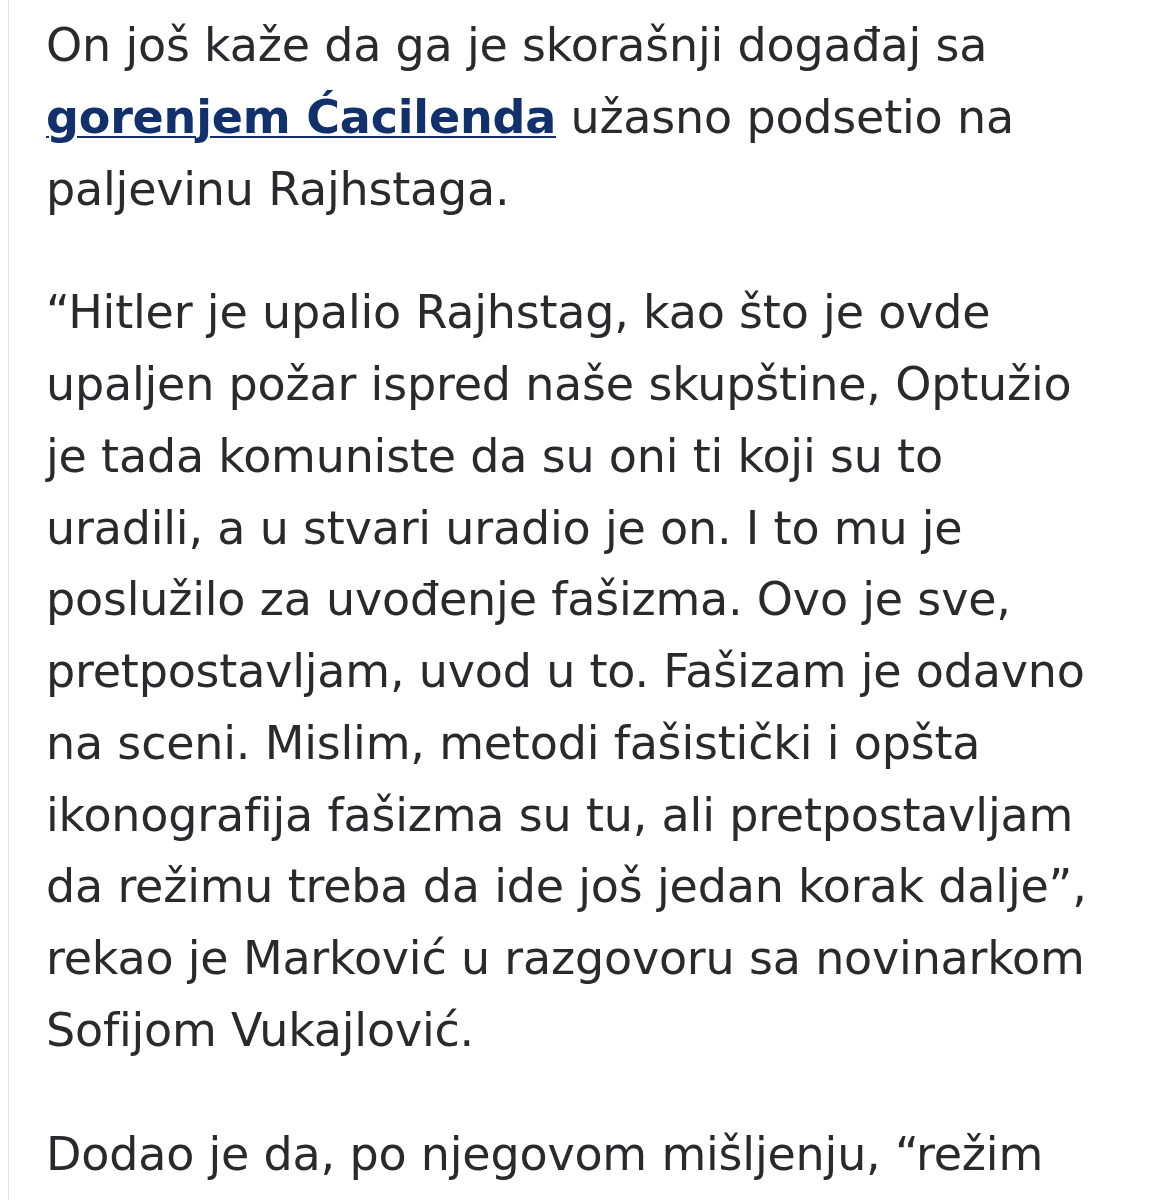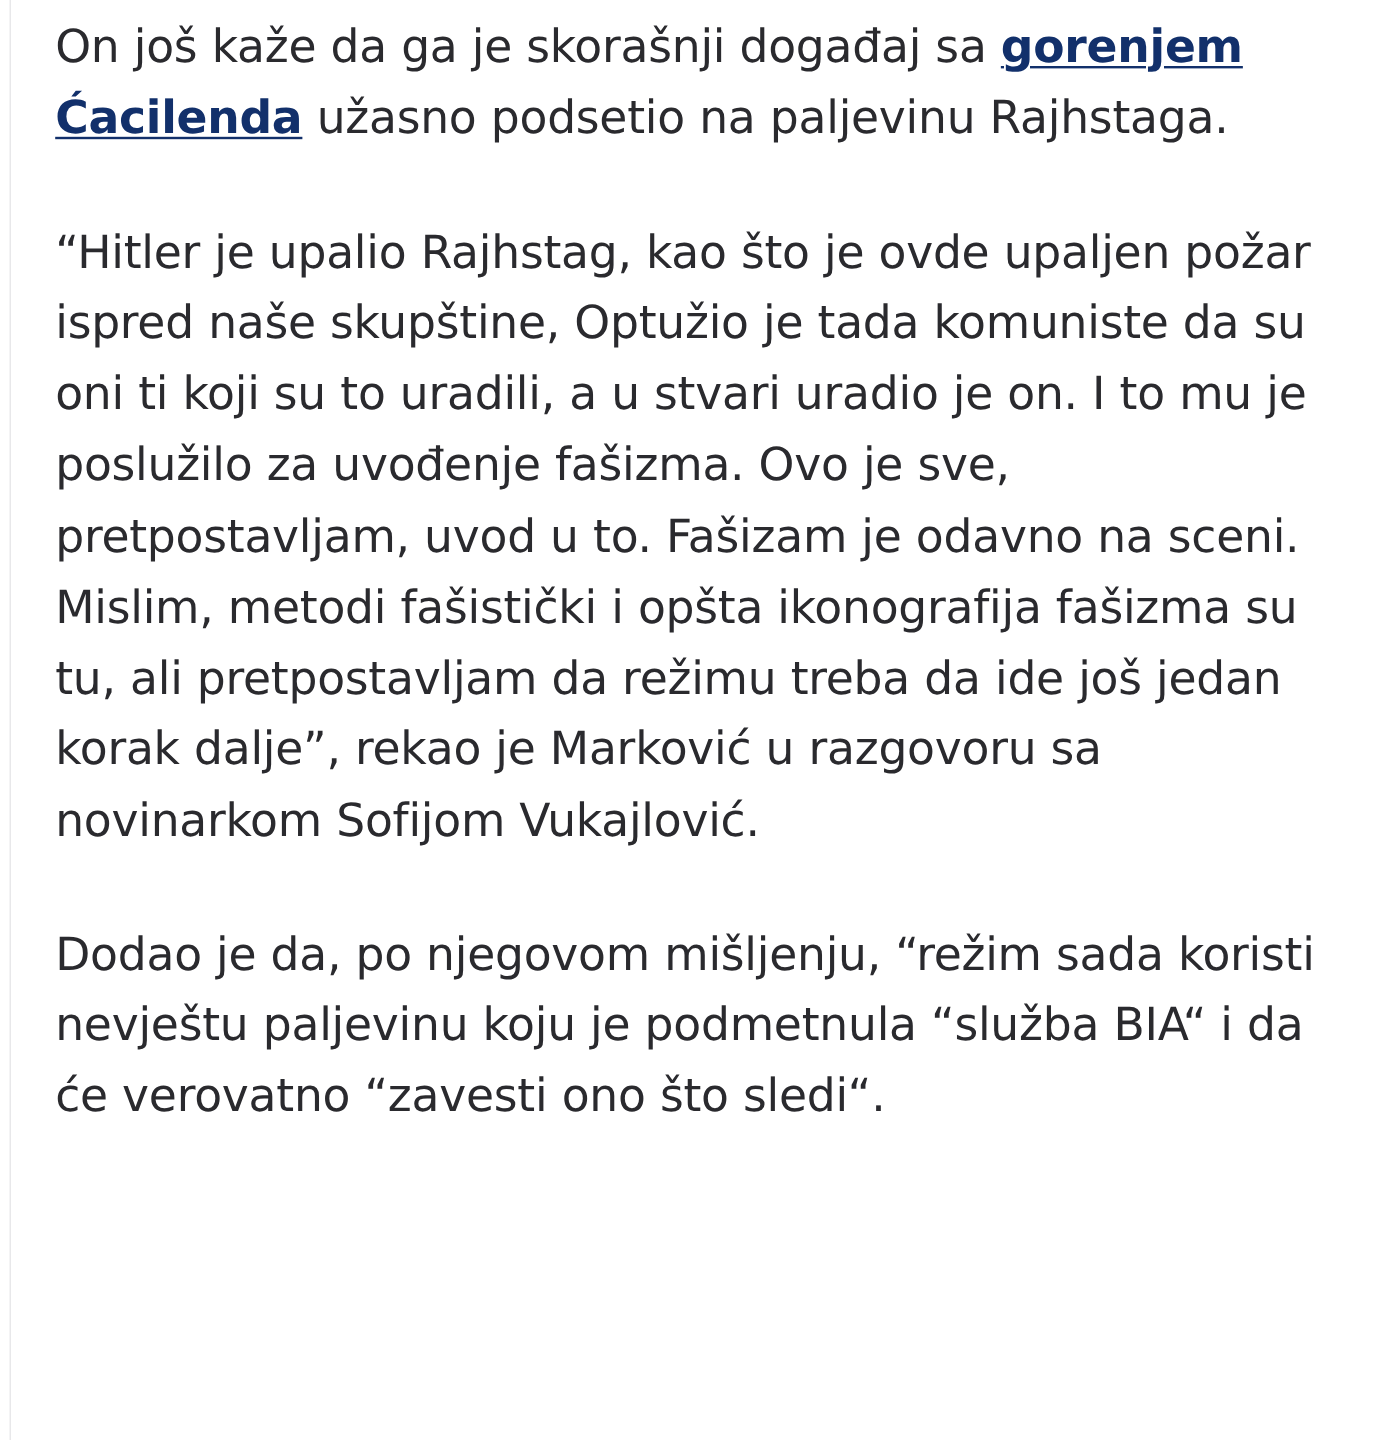--- a/index.html
+++ b/index.html
@@ -29,21 +29,21 @@
     top: 0;
     width: 1px;
     height: 1200px;
     background: #e3e3e5;
   }
   .article-body {
     padding-top: 10px;
   }
   p.para {
     margin: 0 0 52px 0;
-    font-size: 38px;
+    font-size: 46px;
     line-height: 1.56;
     letter-spacing: -0.2px;
     color: #2a2a2e;
     font-weight: 400;
   }
   p.para:last-child {
     margin-bottom: 0;
   }
   a.inline-link {
     color: #12306b;

